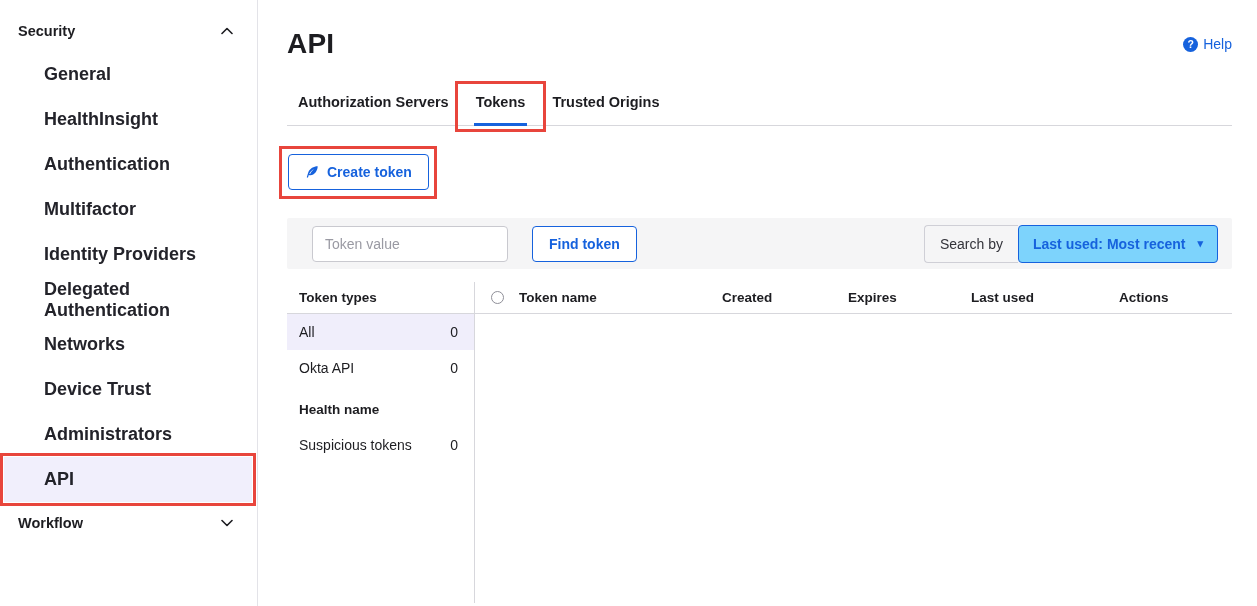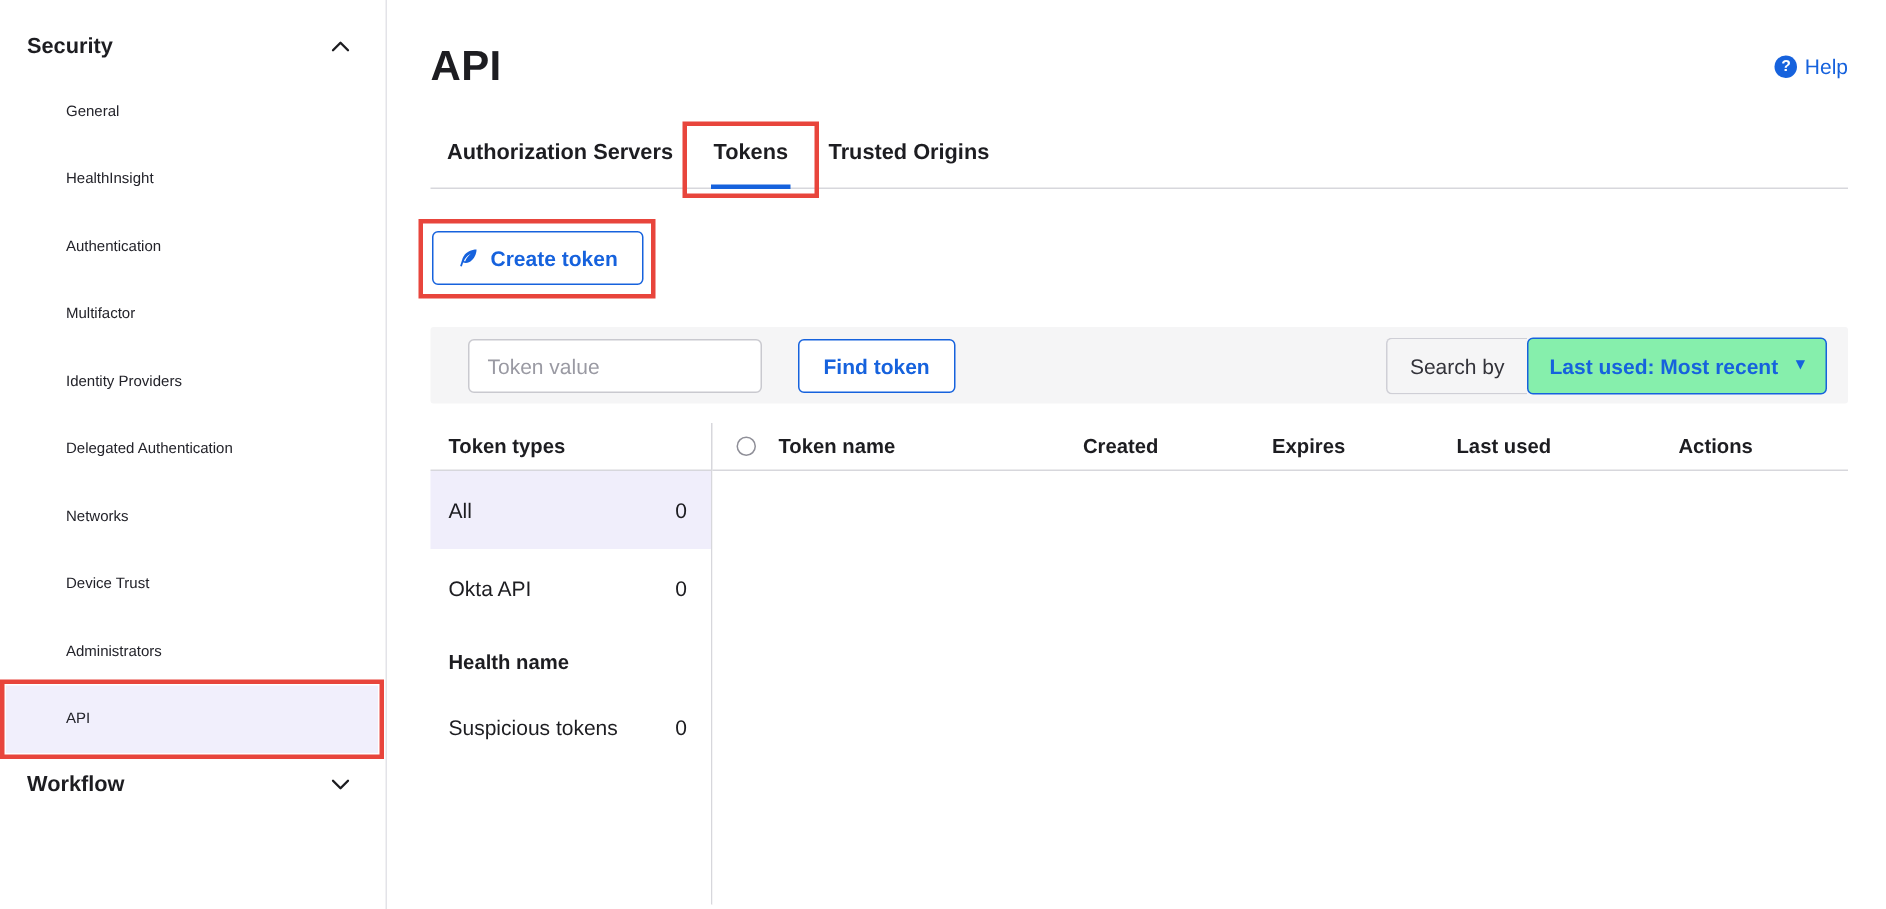--- a/index.html
+++ b/index.html
@@ -20,21 +20,21 @@
 
   
   .sidebar{width:258px;min-width:258px;border-right:1px solid #e3e3e8;padding-top:10px;background:#fff;}
   .section-header{
     display:flex;align-items:center;justify-content:space-between;
     padding:10px 24px 10px 18px;font-weight:700;font-size:14.5px;cursor:pointer;height:42px;
   }
   .chevron{display:flex;align-items:center;color:#1d1d21;}
   .nav-item{
     display:flex;align-items:center;height:45px;padding-left:44px;
-    font-size:10px;color:#23232a;cursor:pointer;
+    font-size:18px;color:#23232a;cursor:pointer;font-weight:bold;
   }
   .nav-item.selected{
     margin:0 5px 0 4px;padding-left:40px;
     background:var(--selected-bg);
     outline:3px solid var(--annotation-red);outline-offset:1px;
   }
 
   
   .main{flex:1;padding:0 25px 0 29px;position:relative;background:#fff;}
   .page-header{display:flex;justify-content:space-between;align-items:flex-start;margin-top:28px;}
@@ -82,31 +82,31 @@
   }
   .toolbar-spacer{flex:1;}
   .search-group{display:flex;align-items:center;}
   .search-by-box{
     height:38px;display:flex;align-items:center;padding:0 15px;
     border:1px solid #cfcfd6;border-right:none;border-radius:4px 0 0 4px;
     font-size:14px;color:#33333a;background:transparent;
   }
   .sort-dropdown{
     height:38px;display:flex;align-items:center;gap:12px;padding:0 14px;
-    background:#86efac;border:1px solid var(--accent-blue);border-radius:4px;
+    background:#7dd3fc;border:1px solid var(--accent-blue);border-radius:4px;
     color:var(--accent-blue);font-weight:700;font-size:14px;cursor:pointer;
     font-family:"Liberation Sans",sans-serif;
   }
   .caret{font-size:11px;line-height:1;}
 
   
   .content-grid{display:flex;margin-top:13px;height:321px;}
   .token-types{width:188px;min-width:188px;border-right:1px solid var(--border-gray);}
   .tt-header{font-weight:700;font-size:13.5px;height:32px;display:flex;align-items:center;padding:0 12px;border-bottom:1px solid var(--border-gray);}
-  .tt-row{height:52px;display:flex;align-items:center;justify-content:space-between;padding:0 16px 0 12px;font-size:14px;cursor:pointer;}
+  .tt-row{height:36px;display:flex;align-items:center;justify-content:space-between;padding:0 16px 0 12px;font-size:14px;cursor:pointer;}
   .tt-row.selected{background:#f0eefb;}
   .tt-subheader{font-weight:700;font-size:13.5px;padding:16px 12px 10px;}
 
   .table-area{flex:1;display:flex;flex-direction:column;}
   .table-header{display:flex;align-items:center;height:32px;border-bottom:1px solid var(--border-gray);font-size:13.5px;font-weight:700;padding-left:16px;}
   .radio-cell{width:28px;display:flex;align-items:center;}
   .radio-circle{width:13px;height:13px;border:1px solid #8f8f98;border-radius:50%;background:#fff;}
   .col-token-name{width:203px;}
   .col-created{width:126px;}
   .col-expires{width:123px;}

